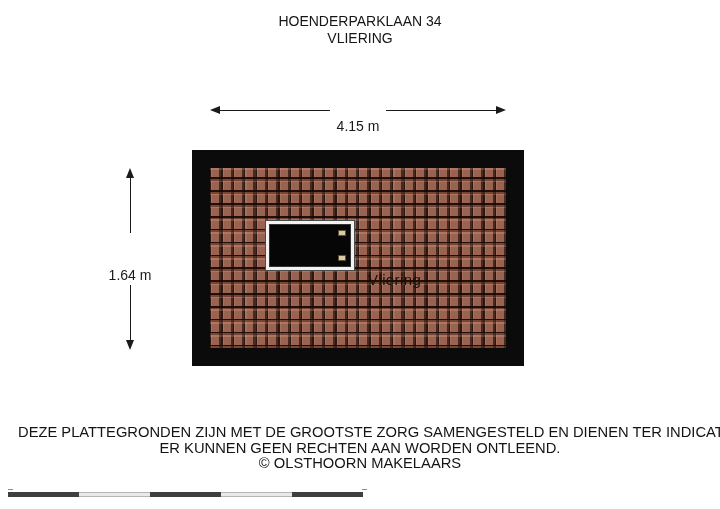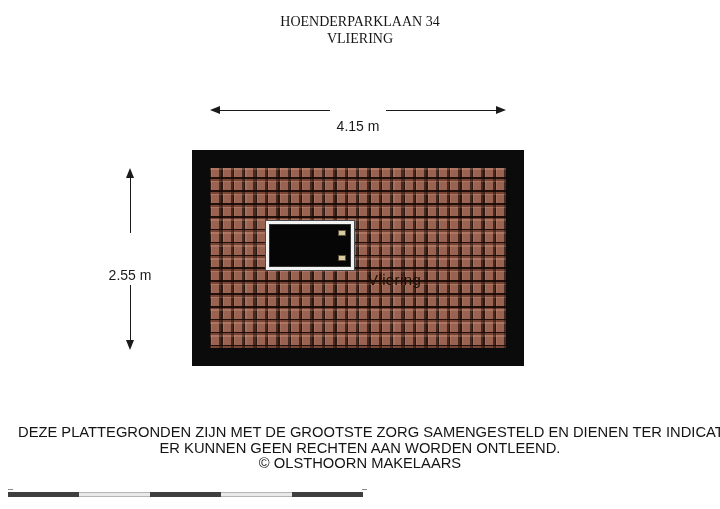--- a/index.html
+++ b/index.html
@@ -12,21 +12,20 @@
     color:#111;
   }
   .canvas{position:absolute;inset:0;}
 
   
   .title{
     position:absolute;top:13px;left:0;width:720px;
     text-align:center;
     font-size:14px;line-height:17px;
     color:#151515;
-    font-family:Liberation Serif, serif;
   }
 
   
   .dlabel{font-size:14px;color:#1a1a1a;white-space:nowrap;margin-top:32px;}
   .dim-h{
     position:absolute;left:210px;top:103px;width:296px;height:14px;
     display:flex;align-items:center;
   }
   .dim-h .dlabel{padding:0 7px;}
   .dline{flex:1;height:0;border-top:1.4px solid var(--line,#1a1a1a);}
@@ -130,21 +129,21 @@
     <span class="ah ah-left"></span>
     <span class="dline"></span>
     <span class="dlabel">4.15 m</span>
     <span class="dline"></span>
     <span class="ah ah-right"></span>
   </div>
 
   <div class="dim-v">
     <span class="av av-up"></span>
     <span class="vline"></span>
-    <span class="dlabel">2.55 m</span>
+    <span class="dlabel">1.64 m</span>
     <span class="vline"></span>
     <span class="av av-down"></span>
   </div>
 
   <div class="plan">
     <div class="tiles">
       <div class="skylight">
         <div class="glass">
           <span class="handle h1"></span>
           <span class="handle h2"></span>

